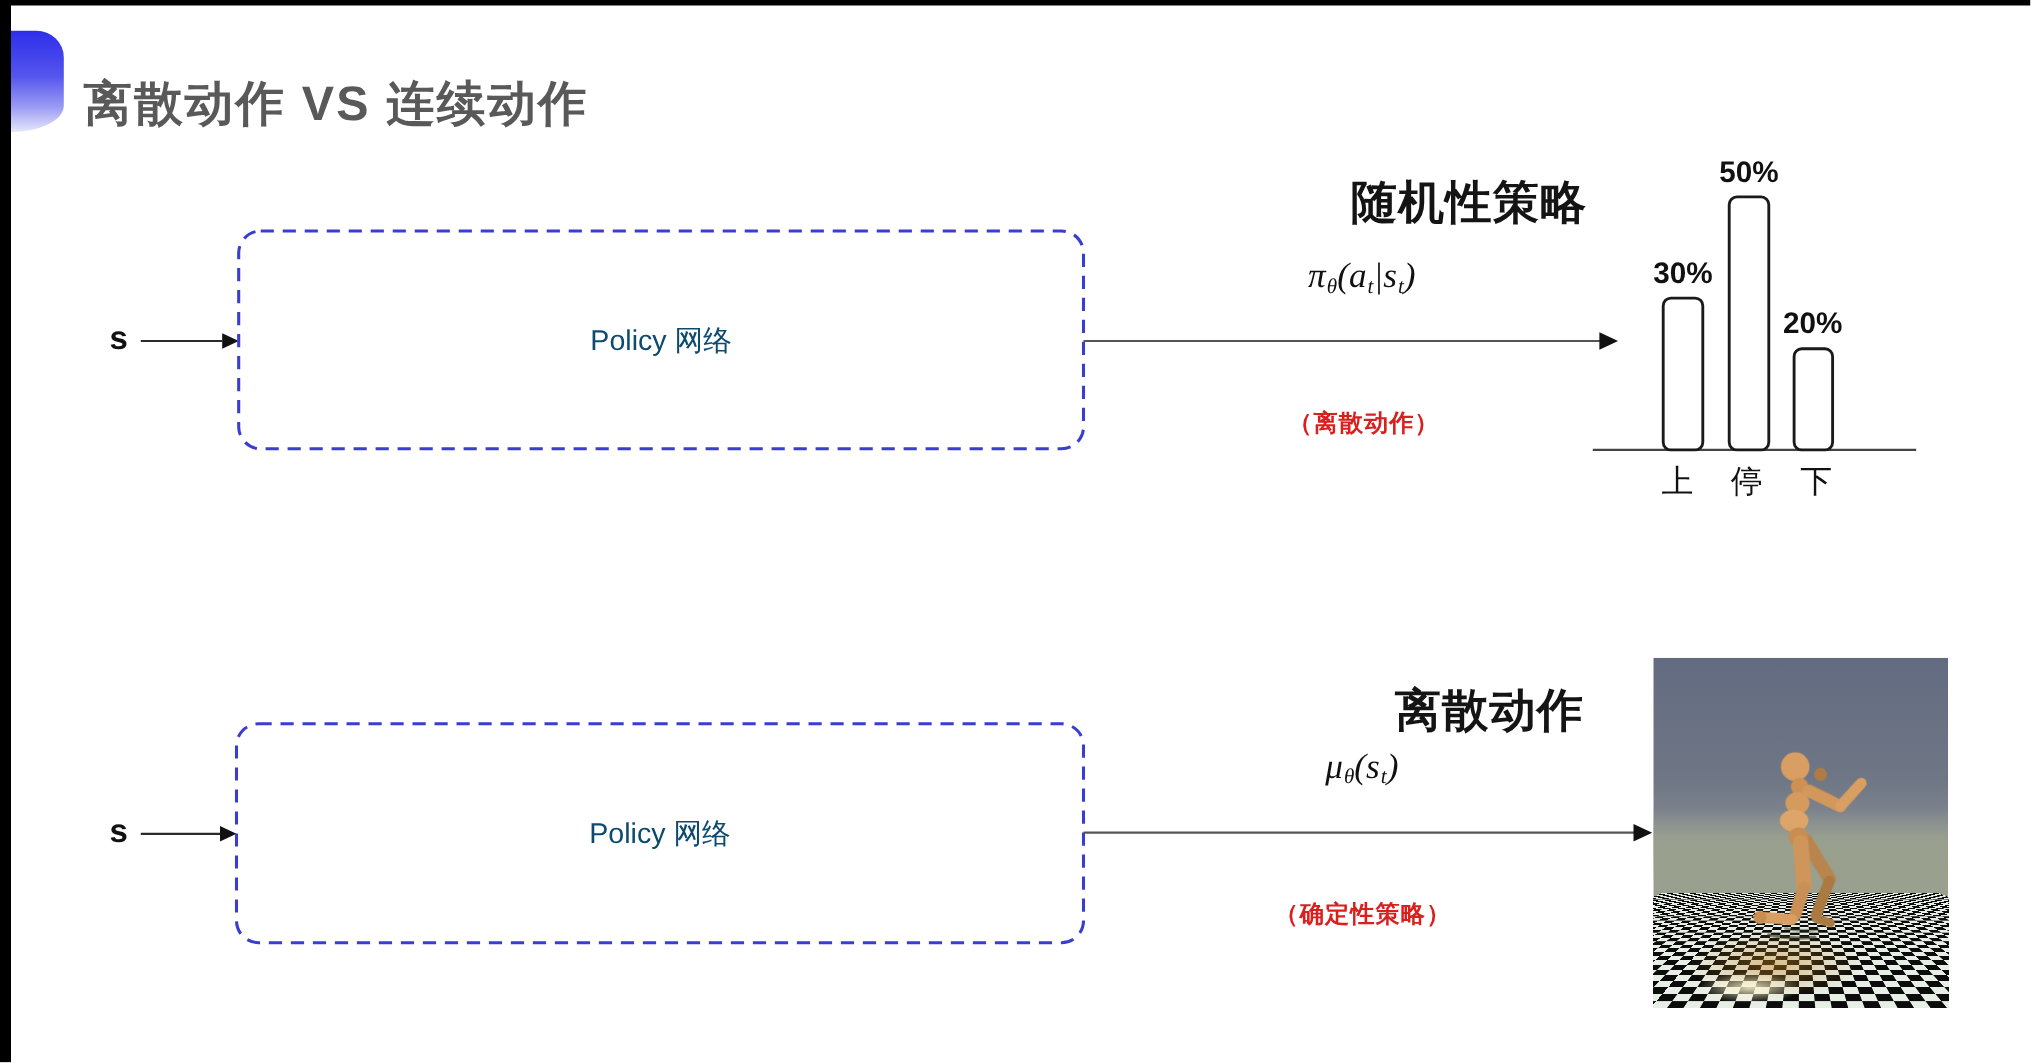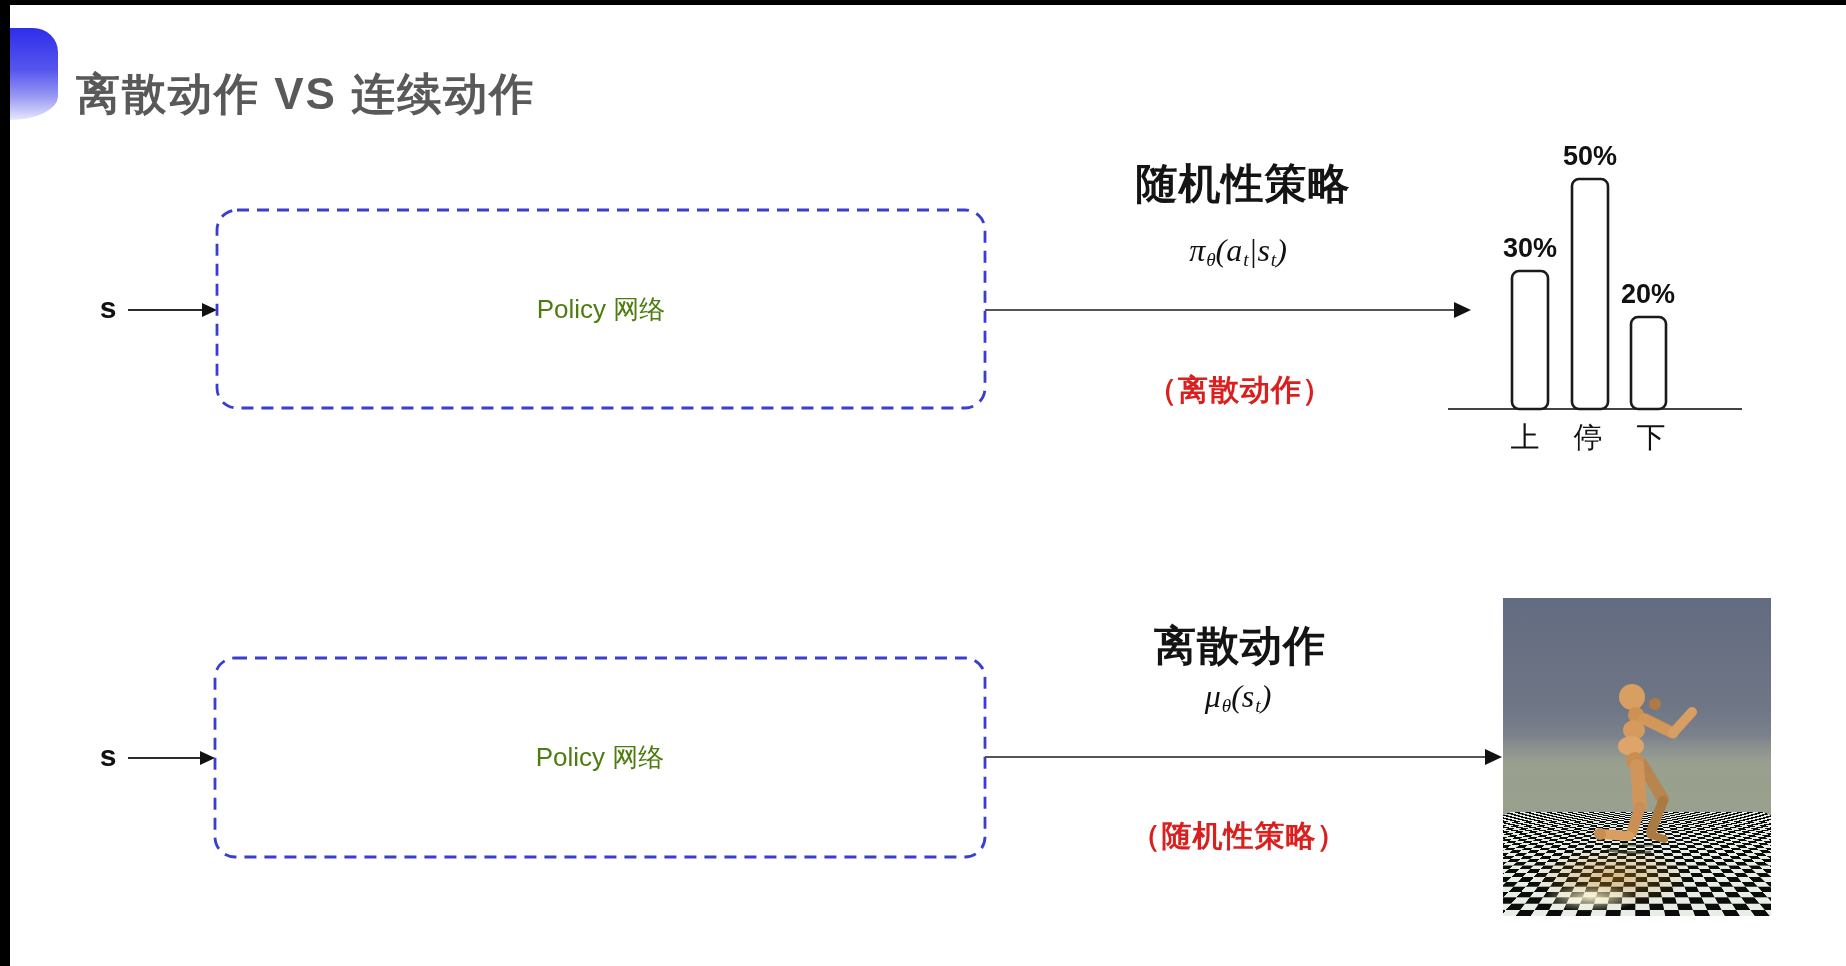--- a/index.html
+++ b/index.html
@@ -8,27 +8,27 @@
   .frame-top{position:absolute;left:0;top:0;width:1846px;height:5px;background:#000;}
   .frame-left{position:absolute;left:0;top:0;width:10px;height:966px;background:#000;}
   .accent-disc{position:absolute;left:10px;top:28px;width:48px;height:92px;
                border-radius:0 48px 92px 0 / 0 46px 46px 0;
                background:linear-gradient(180deg,#2e2eea 0%,#5555ee 45%,#9a9af4 75%,#e6e7fb 100%);}
   .title{position:absolute;left:76px;top:36px;font-size:44px;font-weight:600;color:#595959;
          letter-spacing:2px;white-space:nowrap;}
   .overlay{position:absolute;left:0;top:0;width:1846px;height:966px;pointer-events:none;}
   .s-label{position:absolute;width:30px;text-align:center;font-size:30px;font-weight:600;color:#111;}
   .policy-box-label{position:absolute;display:flex;align-items:center;justify-content:center;
-                    font-size:26px;color:#4d7c0f;}
-  .policy-title{position:absolute;width:400px;text-align:center;font-size:42px;font-weight:600;
+                    font-size:26px;color:#0c4a6e;}
+  .policy-title{position:absolute;width:400px;text-align:right;font-size:42px;font-weight:600;
                 color:#141414;letter-spacing:1px;}
   .formula{position:absolute;width:400px;text-align:center;font-size:32px;color:#111;
            font-family:"Liberation Serif",serif;font-style:italic;}
   .formula sub{font-size:0.60em;font-style:italic;vertical-align:-0.28em;margin-left:1px;}
-  .action-note{position:absolute;width:400px;text-align:center;font-size:30px;font-weight:700;
+  .action-note{position:absolute;width:400px;text-align:center;font-size:22px;font-weight:700;
                color:#da1f1f;letter-spacing:1px;}
   .chart-svg{position:absolute;left:1440px;top:100px;}
   .chart-svg text{font-family:"Liberation Sans",sans-serif;fill:#111;}
   .photo{position:absolute;left:1503px;top:598px;width:268px;height:318px;overflow:hidden;}
   .sky{position:absolute;left:0;top:0;right:0;bottom:0;
        background:linear-gradient(180deg,#636b81 0%,#6f7685 35%,#858b91 50%,#9aa08f 54%,#9aa08c 100%);}
   .checker{position:absolute;left:50%;bottom:-22px;width:820px;height:720px;margin-left:-410px;
            transform-origin:50% 100%;transform:perspective(260px) rotateX(55deg);
            background-color:#e7eee5;
            background-image:
@@ -89,21 +89,21 @@
     <text x="208" text-anchor="middle" font-size="27" font-weight="600" y="203">20%</text>
     <text x="85" y="347" text-anchor="middle" font-size="29">上</text>
     <text x="148" y="347" text-anchor="middle" font-size="29">停</text>
     <text x="211" y="347" text-anchor="middle" font-size="29">下</text>
   </svg>
 
   <div class="s-label" style="left:93px;top:739px;">s</div>
   <div class="policy-box-label" style="left:215px;top:658px;width:770px;height:199px;">Policy 网络</div>
   <div class="policy-title" style="left:1040px;top:618px;">离散动作</div>
   <div class="formula" style="left:1038px;top:678px;"><span>μ</span><sub>θ</sub><span>(</span><span>s</span><sub>t</sub><span>)</span></div>
-  <div class="action-note" style="left:1039px;top:816px;">（随机性策略）</div>
+  <div class="action-note" style="left:1039px;top:816px;">（确定性策略）</div>
 
   <div class="photo">
     <div class="sky"></div>
     <div class="checker"></div>
     <div class="haze"></div>
     <div class="glow-warm"></div>
     <div class="glow-light"></div>
     <svg class="robot-svg" width="268" height="318" viewBox="0 0 268 318">
       <g stroke-linecap="round">
         <line x1="142" y1="120" x2="164" y2="131" stroke="#b9854e" stroke-width="10"></line>

